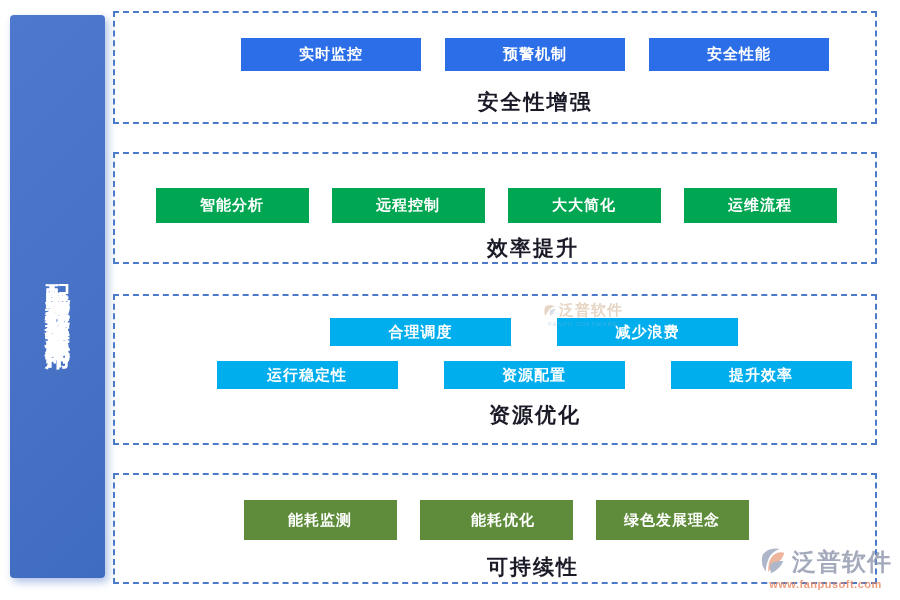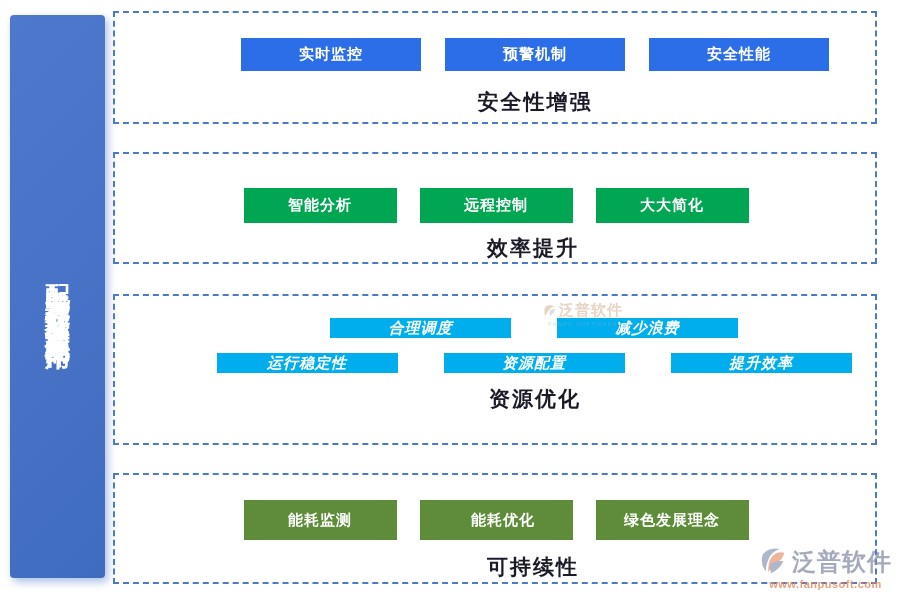--- a/index.html
+++ b/index.html
@@ -57,21 +57,21 @@
 
   .feature-btn {
     display: flex; align-items: center; justify-content: center;
     color: #ffffff;
     font-size: 15px;
     font-weight: bold;
     letter-spacing: 1px;
   }
   #sec-security .feature-btn       { width: 180px; height: 33px; }
   #sec-efficiency .feature-btn     { width: 153px; height: 35px; }
-  #sec-resources .feature-btn      { width: 181px; height: 20px; font-style: italic; }
+  #sec-resources .feature-btn      { width: 181px; height: 28px; }
   #sec-sustainability .feature-btn { width: 153px; height: 40px; }
 
   .section-label {
     text-align: center;
     font-family: "Liberation Serif", "DejaVu Serif", serif;
     font-weight: bold;
     font-size: 21px;
     color: #1b1b28;
     letter-spacing: 2px;
   }
@@ -123,20 +123,21 @@
       </div>
     <div class="section-label">安全性增强</div>
   </section>
 
   <section class="section" id="sec-efficiency">
     <div class="btn-area">
         <div class="btn-row">
           <div class="feature-btn" style="background: rgb(0, 166, 81);">智能分析</div>
           <div class="feature-btn" style="background: rgb(0, 166, 81);">远程控制</div>
           <div class="feature-btn" style="background: rgb(0, 166, 81);">大大简化</div>
+          <div class="feature-btn" style="background: rgb(0, 166, 81);">运维流程</div>
         </div>
       </div>
     <div class="section-label">效率提升</div>
   </section>
 
   <section class="section" id="sec-resources">
     <div class="btn-area">
         <div class="btn-row">
           <div class="feature-btn" style="background: rgb(0, 174, 238);">合理调度</div>
           <div class="feature-btn" style="background: rgb(0, 174, 238);">减少浪费</div>

